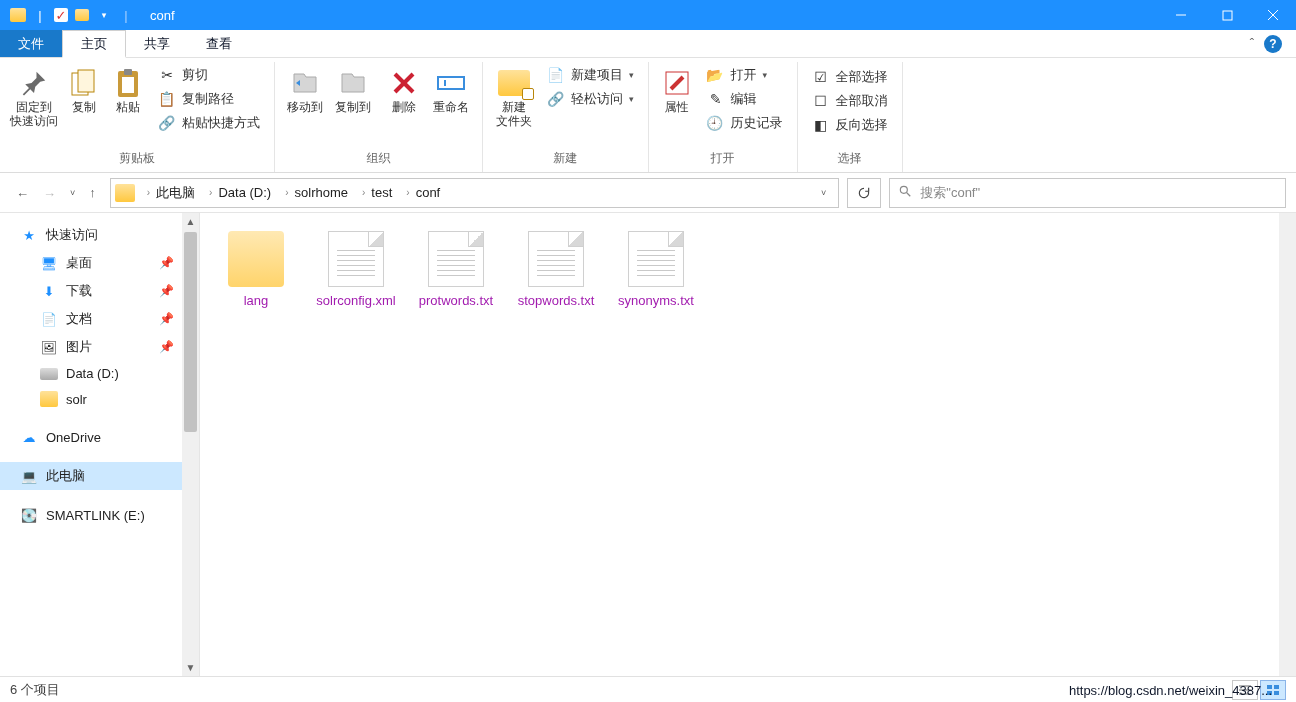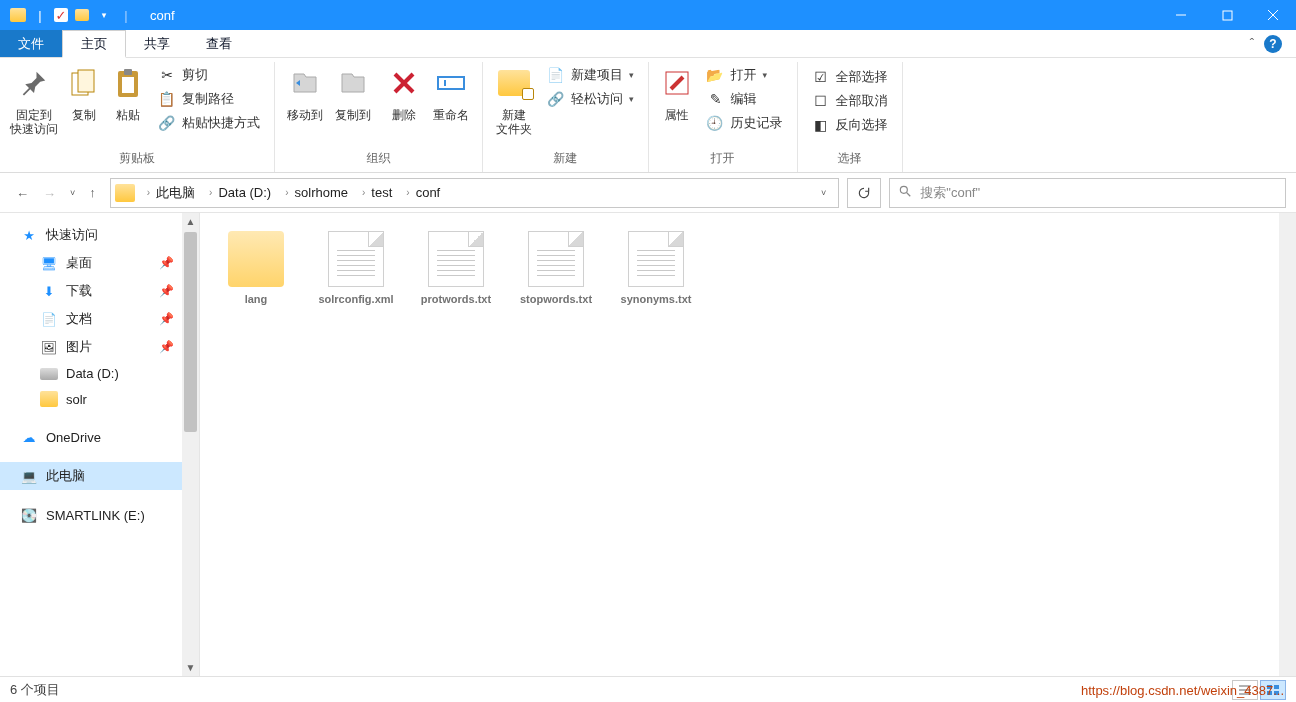--- a/index.html
+++ b/index.html
@@ -20,21 +20,21 @@
 .menu-tab.file { background: #1979ca; color: #fff; }
 .menu-tab.active { border: 1px solid #d0d0d0; border-bottom: 2px solid #fff; margin-bottom: -1px; background:#fff;}
 .menu-right { margin-left: auto; display: flex; align-items: center; gap: 10px; padding-right: 14px; color:#666; }
 .help-circle { width:18px; height:18px; border-radius:50%; background:#1979ca; color:#fff; display:flex; align-items:center; justify-content:center; font-size:12px; font-weight:bold;}
 
 
 .ribbon { height: 115px; background: #fff; display: flex; border-bottom: 1px solid #dcdcdc; padding: 4px 0 0 0; }
 .ribbon-group { display: flex; flex-direction: column; align-items: center; border-right: 1px solid #e5e5e5; padding: 0 6px 2px 6px; }
 .ribbon-group-content { display: flex; flex: 1; align-items: flex-start; }
 .ribbon-group-label { font-size: 12px; color: #666; padding: 3px 0; }
-.big-btn { display: flex; flex-direction: column; align-items: center; justify-content: flex-start; width: 56px; padding: 4px 2px; gap: 8px; }
+.big-btn { display: flex; flex-direction: column; align-items: center; justify-content: flex-start; width: 56px; padding: 4px 2px; gap: 0; }
 .big-btn .ico { width: 34px; height: 34px; display: flex; align-items: center; justify-content: center; font-size: 22px; }
 .big-btn .lbl { font-size: 12px; text-align: center; line-height: 1.2; color:#333; }
 .small-btn-col { display: flex; flex-direction: column; justify-content: flex-start; gap: 2px; padding: 2px 4px; }
 .small-btn { display: flex; align-items: center; gap: 6px; padding: 2px 4px; font-size: 12px; color:#333; white-space:nowrap;}
 .small-btn .sico { width: 18px; height: 18px; display:flex; align-items:center; justify-content:center; font-size:14px;}
 
 
 .nav-row { height: 40px; display: flex; align-items: center; gap: 8px; padding: 4px 10px; border-bottom: 1px solid #e5e5e5; }
 .nav-arrows { display: flex; align-items: center; gap: 14px; color:#555; padding: 0 6px;}
 .addr-bar { flex: 1.9; height: 30px; border: 1px solid #c8c8c8; display: flex; align-items: center; padding: 0 4px; gap: 2px; }
@@ -66,29 +66,29 @@
 
 .content { flex:1; padding: 12px 8px; display:flex; align-items:flex-start; gap:4px; position:relative;}
 .content-scroll { position:absolute; right:0; top:0; bottom:0; width:17px; background:#f0f0f0;}
 .file-item { width: 96px; display:flex; flex-direction:column; align-items:center; gap:6px; padding: 6px 2px; text-align:center;}
 .file-item.highlighted { border:3px solid #ff1a1a; border-radius:8px;}
 .file-ico { width:56px; height:56px; display:flex; align-items:center; justify-content:center; position:relative;}
 .file-ico.folder { background: linear-gradient(#ffe9b3,#ffd46b); border-radius:4px;}
 .file-ico.doc { background:#fff; border:1px solid #d0d0d0; position:relative;}
 .file-ico.doc::before { content:""; position:absolute; right:0; top:0; width:14px; height:14px; background:linear-gradient(135deg,#fff 50%, #d8d8d8 50%); border-left:1px solid #d0d0d0; border-bottom:1px solid #d0d0d0;}
 .file-ico.doc.lines::after { content:""; position:absolute; left:8px; right:8px; top:18px; bottom:8px; background: repeating-linear-gradient(#c9c9c9 0, #c9c9c9 1px, transparent 1px, transparent 5px);}
-.file-name { font-size:11px; color:#737373; line-height:1.25; word-break:break-word;font-weight:bold;}
+.file-name { font-size:13px; color:#a21caf; line-height:1.25; word-break:break-word;}
 
 
 .status-bar { height:26px; border-top:1px solid #e1e1e1; display:flex; align-items:center; padding:0 10px; color:#444; font-size:13px;}
 .view-toggles { margin-left:auto; display:flex; gap:2px;}
 .view-toggles .vt { width:26px; height:20px; border:1px solid #c8c8c8; display:flex; align-items:center; justify-content:center; color:#555;}
 .view-toggles .vt.active { background:#cce8ff; border-color:#8ab4e8;}
 
-.watermark { position:absolute; right:12px; bottom:4px; color:#c2410c; font-size:13px; pointer-events:none;}
+.watermark { position:absolute; right:24px; bottom:4px; color:#0f172a; font-size:13px; pointer-events:none;}
 
 .sep-v { width:1px; background:#e5e5e5; margin:6px 2px;}
 .caret-down { font-size:9px; color:#555;}
 </style>
 </head>
 <body>
 
 <div class="title-bar">
   <div class="title-icons">
     <div class="folder-ico"></div>

